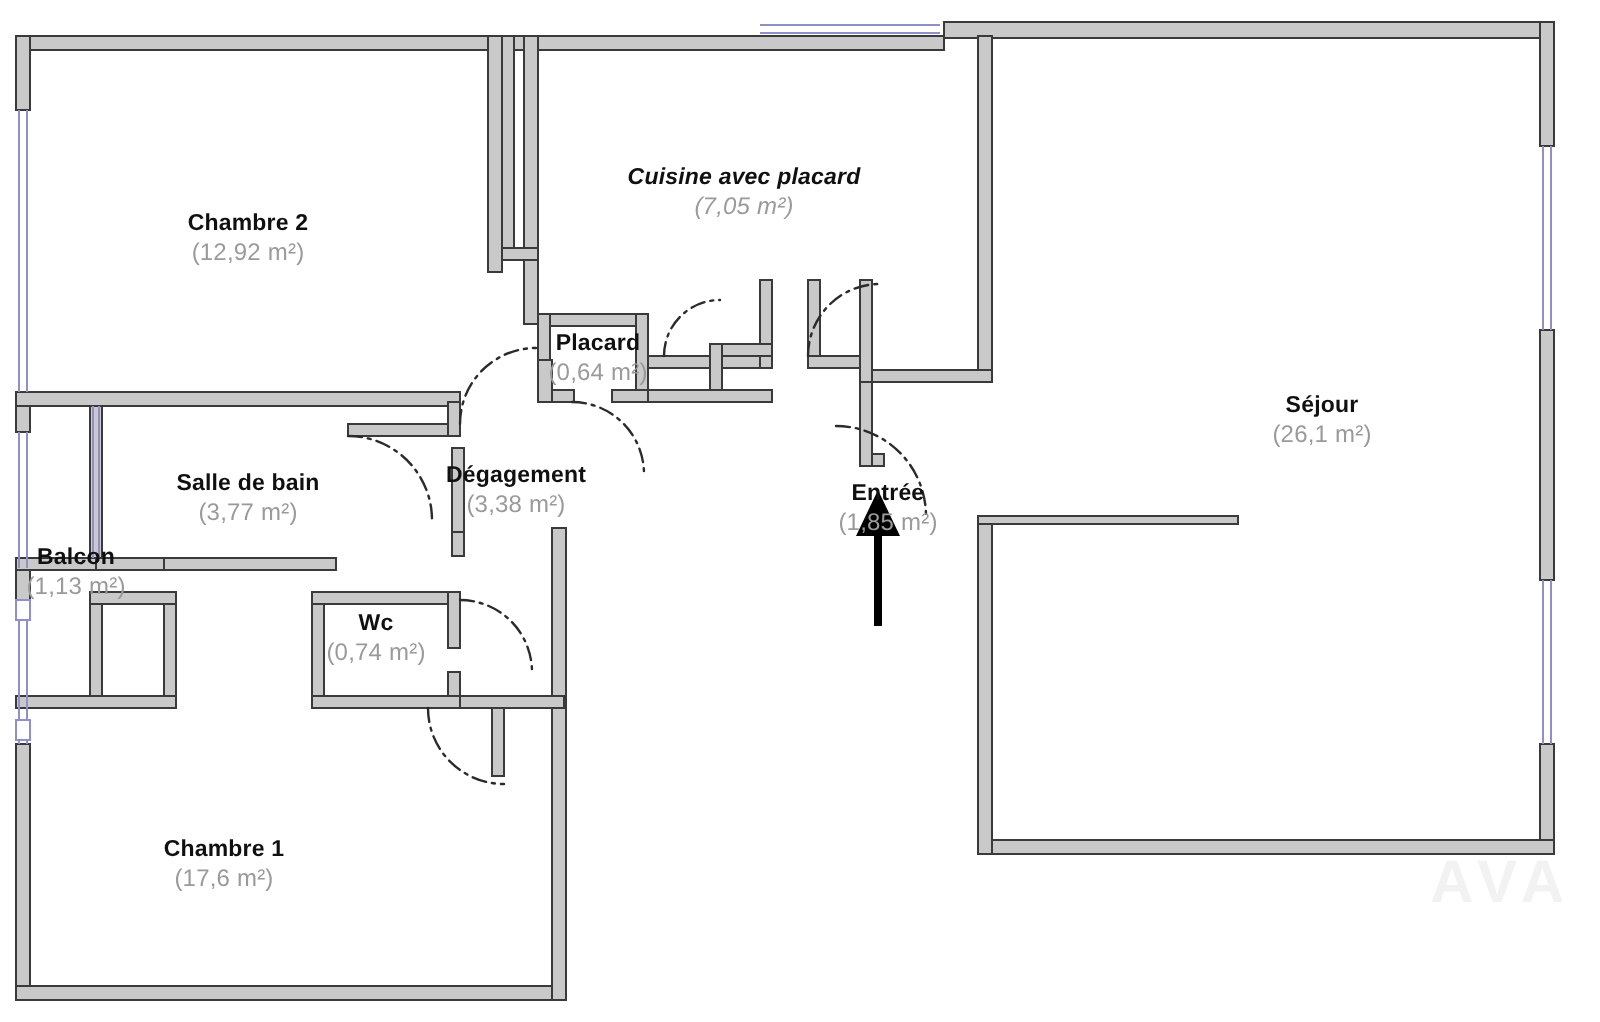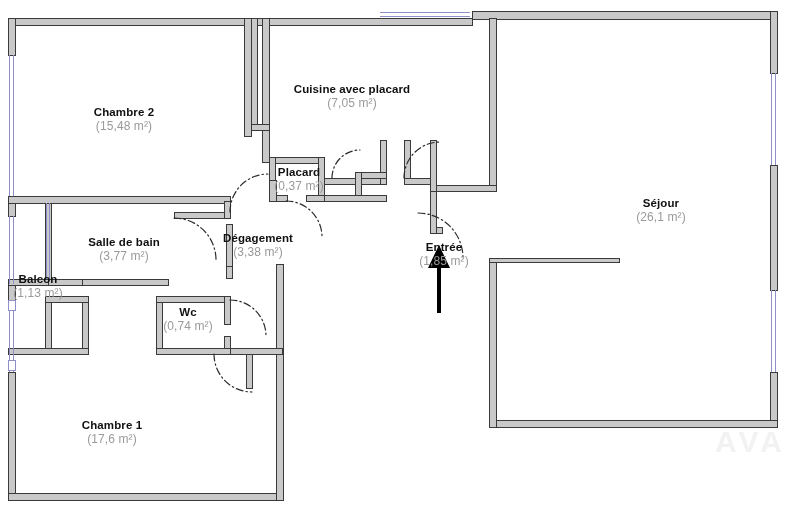--- a/index.html
+++ b/index.html
@@ -197,31 +197,31 @@
 
     <g fill="#000000" stroke="none">
       <rect x="437" y="263" width="4" height="50"></rect>
       <polygon points="439,245 450,268 428,268"></polygon>
     </g>
 
   </svg>
 
   <div class="room-label" style="left:124px; top:105px;">
     <span class="room-name">Chambre 2</span>
-    <span class="room-area">(15,48 m²)</span>
-  </div>
-
-  <div class="room-label" style="left:352px; top:82px;">
+    <span class="room-area">(12,92 m²)</span>
+  </div>
+
+  <div class="room-label" style="left:372px; top:82px;font-style:italic;">
     <span class="room-name">Cuisine avec placard</span>
     <span class="room-area">(7,05 m²)</span>
   </div>
 
   <div class="room-label" style="left:299px; top:165px;">
     <span class="room-name">Placard</span>
-    <span class="room-area">(0,37 m²)</span>
+    <span class="room-area">(0,64 m²)</span>
   </div>
 
   <div class="room-label" style="left:661px; top:196px;">
     <span class="room-name">Séjour</span>
     <span class="room-area">(26,1 m²)</span>
   </div>
 
   <div class="room-label" style="left:444px; top:200px;margin-top:40px;">
     <span class="room-name">Entrée</span>
     <span class="room-area">(1,85 m²)</span>

